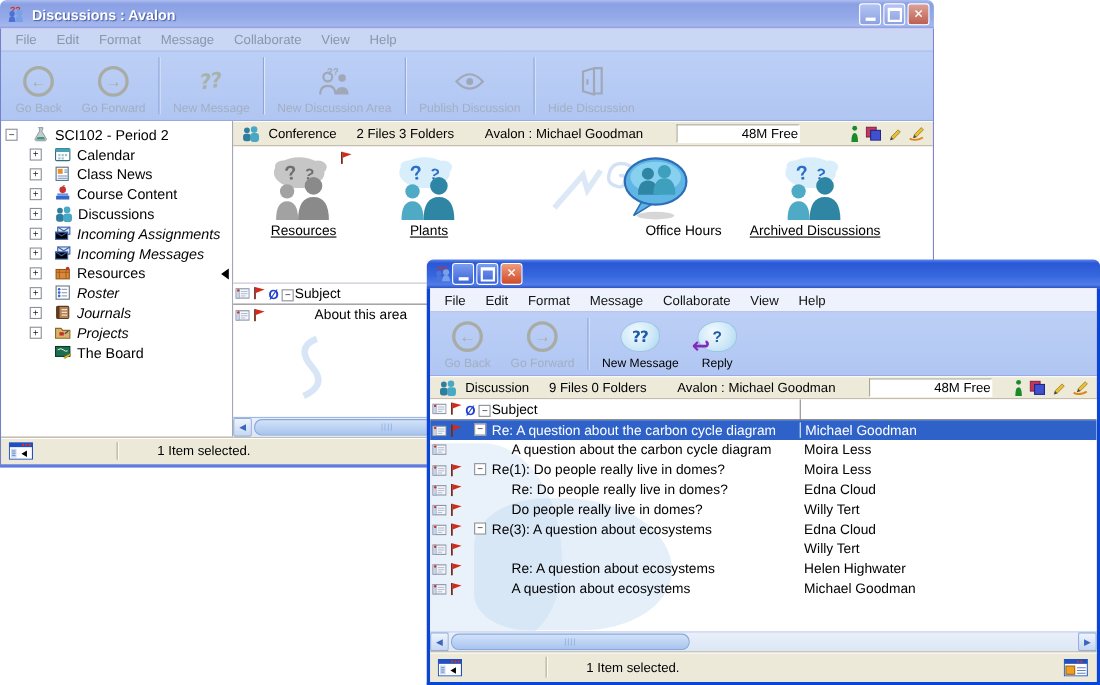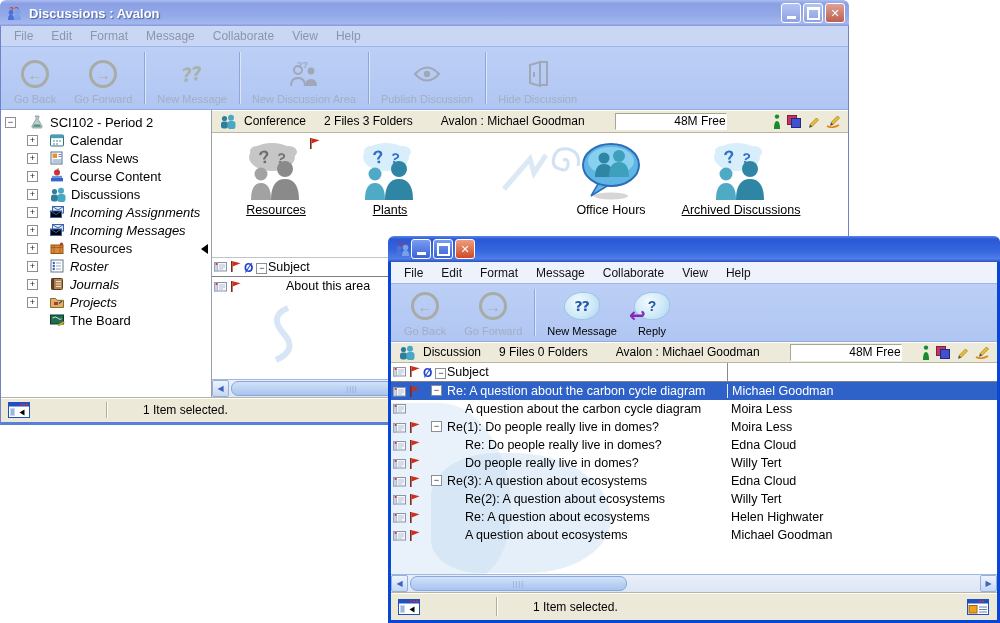--- a/index.html
+++ b/index.html
@@ -441,21 +441,21 @@
                   <text x="15" y="23" font-size="18" font-weight="bold" fill="#2b6fc8" transform="rotate(-10 15 23)">?</text>
                   <text x="31" y="21" font-size="14" font-weight="bold" fill="#2b6fc8" transform="rotate(12 31 21)">?</text>
                   <circle cx="16" cy="33" r="6.5" fill="#4faac6"></circle>
                   <path d="M6 59 q0-17 10-17 t10 17z" fill="#4faac6"></path>
                   <circle cx="40" cy="28" r="8" fill="#2e85a4"></circle>
                   <path d="M26 59 q0-21 14-21 t14 21z" fill="#2e85a4"></path>
                 </svg>
               </div>
               <div class="dlabel u">Plants</div>
             </div>
-            <div class="ditem" style="left: 339px; width: 120px;">
+            <div class="ditem" style="left: 324px; width: 120px; text-align: right;">
               <div class="dicon">
                 <svg width="64" height="60" viewBox="0 0 64 60">
                   <ellipse cx="32" cy="55" rx="17" ry="3.5" fill="#999" opacity="0.4"></ellipse>
                   <ellipse cx="32" cy="24" rx="28" ry="21" fill="#5fb6e4" stroke="#2e6eb8" stroke-width="2"></ellipse>
                   <ellipse cx="32" cy="20" rx="23" ry="14" fill="#9adcf4" opacity="0.7"></ellipse>
                   <path d="M19 43 L12 55 L28 45 Z" fill="#5fb6e4" stroke="#2e6eb8" stroke-width="1.5"></path>
                   <circle cx="25" cy="17" r="5.5" fill="#2e85a4"></circle>
                   <path d="M16 36 q0-13 9-13 t9 13z" fill="#2e85a4"></path>
                   <circle cx="40" cy="15" r="6" fill="#3fa0bd"></circle>
                   <path d="M30 36 q0-15 10-15 t10 15z" fill="#3fa0bd"></path>
@@ -767,21 +767,20 @@
                 <rect x="0.5" y="1.5" width="12" height="8.5" fill="#f4f6fa" stroke="#8a94a8"></rect>
                 <rect x="0.5" y="1.5" width="3" height="8.5" fill="#c8d4e8" stroke="#8a94a8" stroke-width="0.5"></rect>
                 <circle cx="2.6" cy="3" r="1.1" fill="#d03020"></circle>
                 <path d="M5 4h6M5 6h6M5 8h4" stroke="#b0bcd0" stroke-width="0.9"></path>
               </svg>
               <svg width="11" height="13" viewBox="0 0 11 13">
                 <rect x="1" y="1" width="1.6" height="11" fill="#7a2a1a"></rect>
                 <path d="M2.6 1.2 L10.6 3.2 L2.6 6.4 Z" fill="#d42a1a"></path>
               </svg>
             </span>
-            <span class="rsub l1">Re(2): A question about ecosystems</span>
             <span class="cell-name">Willy Tert</span>
           </div>
           <div class="lrow">
             <span class="cell-icons">
               <svg width="13" height="11" viewBox="0 0 13 11">
                 <rect x="0.5" y="1.5" width="12" height="8.5" fill="#f4f6fa" stroke="#8a94a8"></rect>
                 <rect x="0.5" y="1.5" width="3" height="8.5" fill="#c8d4e8" stroke="#8a94a8" stroke-width="0.5"></rect>
                 <circle cx="2.6" cy="3" r="1.1" fill="#d03020"></circle>
                 <path d="M5 4h6M5 6h6M5 8h4" stroke="#b0bcd0" stroke-width="0.9"></path>
               </svg>

